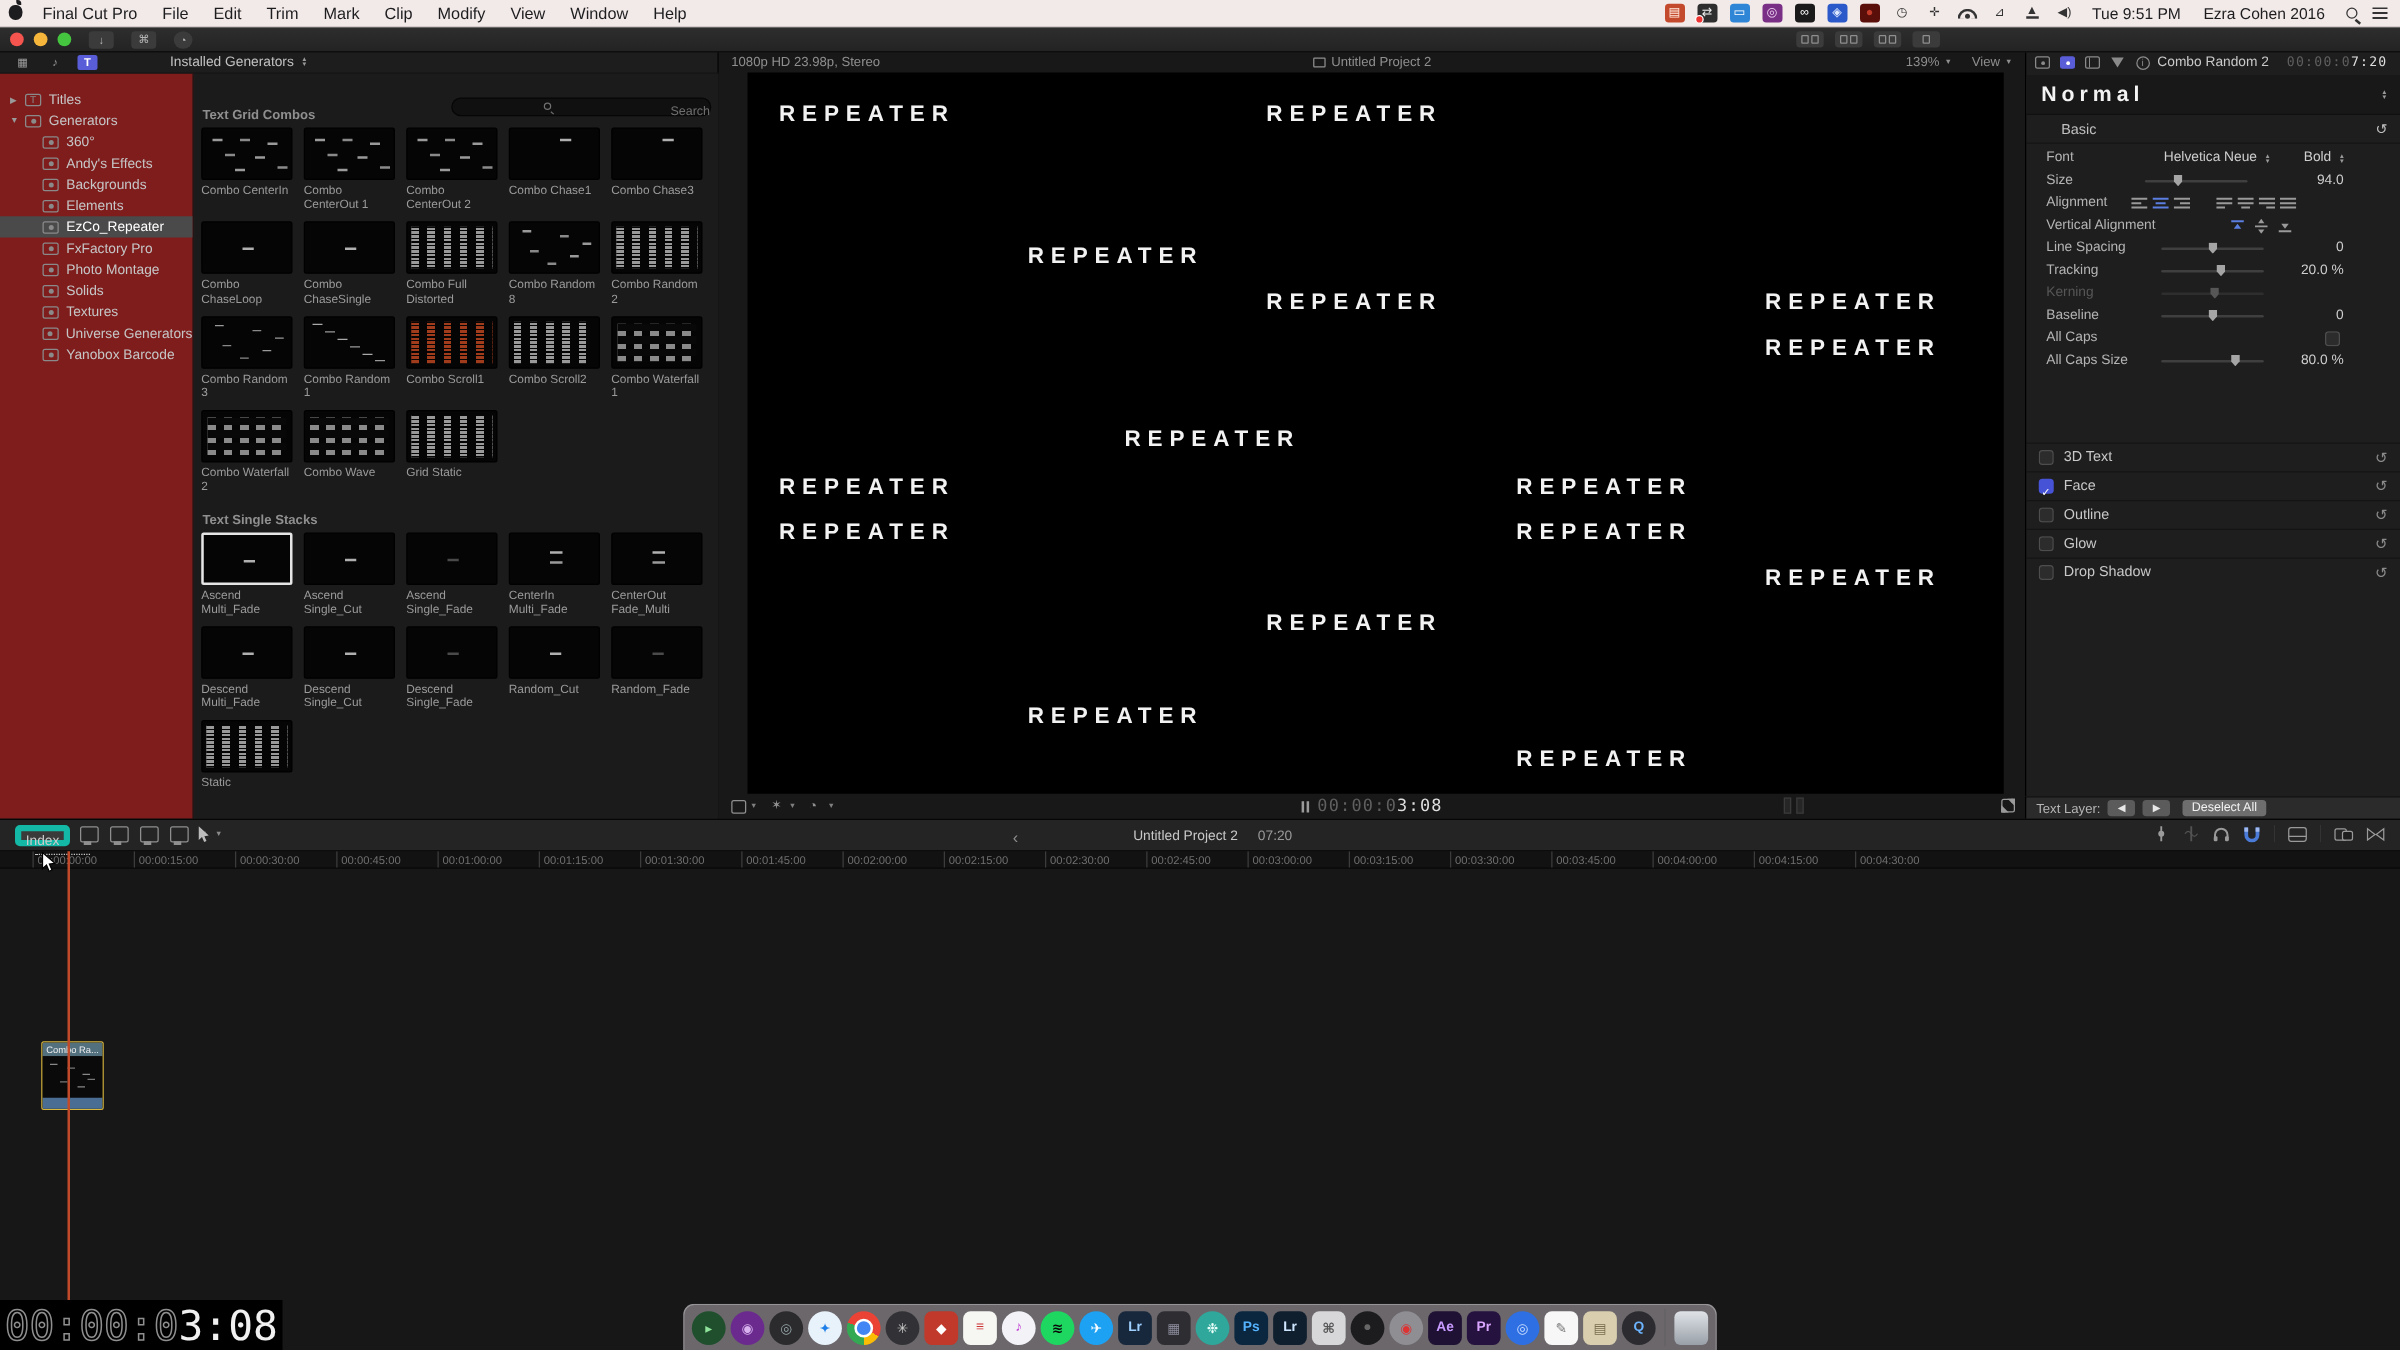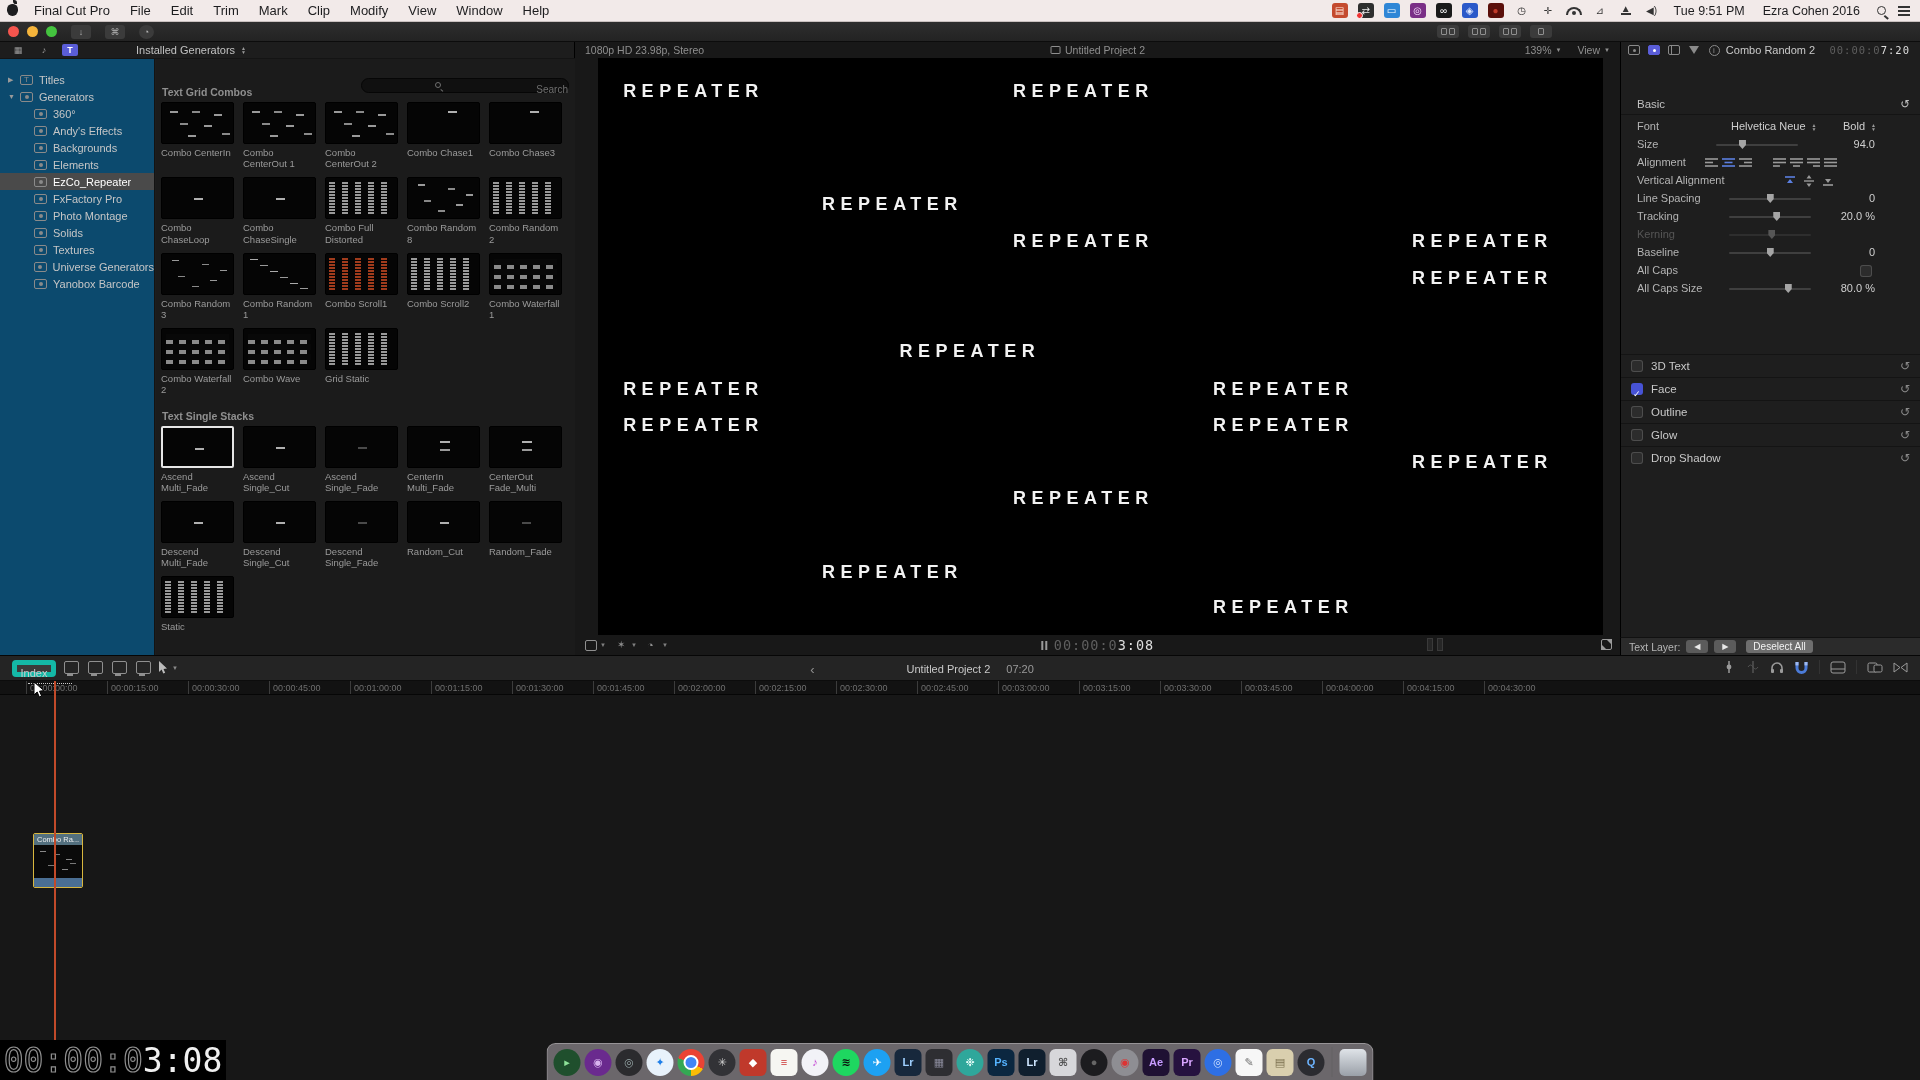--- a/index.html
+++ b/index.html
@@ -36,21 +36,21 @@
   .pane-btn { width:22px; height:13px; border-radius:3px; background:#3b3b3b; display:flex; align-items:center; justify-content:center; gap:2px; }
   .pane-btn i { width:6px; height:7px; border:1px solid #8f8f8f; border-radius:1px; }
 
   
   #browser { left:0; top:42px; width:575px; height:613px; background:#1d1d1d; border-right:1px solid #000; }
   #bheader { position:absolute; left:0; top:0; width:575px; height:17px; display:flex; align-items:center; border-bottom:1px solid #141414; }
   .src-ic { margin-left:10px; width:16px; height:12px; display:flex; align-items:center; justify-content:center; font-size:9px; color:#9a9a9a; border-radius:2px; }
   .src-ic.active { background:#5a5dd8; color:#fff; font-weight:bold; }
   #bheader .hdr-label { margin-left:58px; font-size:11px; color:#c2c2c2; }
   .updown { display:inline-flex; flex-direction:column; margin-left:6px; line-height:4px; font-size:5px; color:#9a9a9a; }
-  #sidebar { position:absolute; left:0; top:17px; width:155px; height:596px; background:#0c4a6e; border-right:1px solid #131313; padding-top:12px; }
+  #sidebar { position:absolute; left:0; top:17px; width:155px; height:596px; background:#7f1d1d; border-right:1px solid #131313; padding-top:12px; }
   .tree-row { height:17px; display:flex; align-items:center; font-size:11px; color:#c6c6c6; padding-left:8px; white-space:nowrap; }
   .tree-row.selected { background:#4a4a4a; color:#fff; }
   .tree-row .exp { width:12px; font-size:7px; color:#9a9a9a; }
   .tree-row .ic { width:13px; height:10px; border:1px solid #8a8a8a; border-radius:2px; margin-right:6px; position:relative; flex:none; }
   .tree-row .ic::after { content:""; position:absolute; left:3.5px; top:2px; width:4px; height:4px; border-radius:50%; background:#8a8a8a; }
   .tree-row.titles .ic::after { content:"T"; background:none; font-size:8px; color:#8a8a8a; top:-1px; left:3px; }
   .tree-row.lvl1 { padding-left:22px; }
   #bcontent { position:absolute; left:156px; top:17px; width:419px; height:596px; background:#1b1b1b; overflow:hidden; }
   #search-field { position:absolute; left:205px; top:19px; width:208px; height:15px; background:#101010; border:1px solid #060606; border-radius:8px; color:#7a7a7a; }
   #search-field input { width:100%; height:100%; background:transparent; border:none; outline:none; color:#aaa; font-size:10px; text-align:right; font-family:inherit; }
@@ -112,21 +112,21 @@
   .itab.active .sq { background:#5a5dd8; border-color:#5a5dd8; } .itab.active .sq::after { background:#fff; }
   .itab .film { width:12px; height:10px; border:1px solid #8a8a8a; border-radius:2px; background:repeating-linear-gradient(90deg,transparent 0 2px,#8a8a8a 2px 3px,transparent 3px 10px); }
   .itab .tri { width:0; height:0; border-left:5px solid transparent; border-right:5px solid transparent; border-top:8px solid #8a8a8a; }
   .itab .info { width:11px; height:11px; border:1px solid #8a8a8a; border-radius:50%; font-size:8px; color:#8a8a8a; display:flex; align-items:center; justify-content:center; }
   #iheader .iname { position:absolute; left:50%; transform:translateX(-50%); color:#c9c9c9; font-size:11px; }
   #iheader .itc { position:absolute; right:10px; font-family:"DejaVu Sans Mono",monospace; font-size:10.5px; }
   #normal-row { position:absolute; left:0; top:18px; width:100%; height:32px; background:#181818; border-bottom:1px solid #101010; display:flex; align-items:center; }
   #normal-row .nm { margin-left:12px; font-size:17px; font-weight:bold; letter-spacing:4px; color:#f4f4f4; }
   #normal-row .updown { position:absolute; right:10px; }
   #basic-hdr { position:absolute; left:0; top:52px; width:100%; height:21px; line-height:21px; border-bottom:1px solid #141414; }
-  #basic-hdr span { margin-left:16px; color:#c0c0c0; font-size:11.5px; }
+  #basic-hdr span { margin-left:28px; color:#c0c0c0; font-size:11.5px; }
   .reset { position:absolute; right:10px; top:0; color:#8a8a8a; font-size:12px; line-height:inherit; }
   .insp-row { position:absolute; left:0; width:100%; height:19px; line-height:19px; }
   .insp-row .lbl { position:absolute; left:16px; color:#b4b4b4; }
   .insp-row .val { position:absolute; right:45px; color:#cfcfcf; }
   .insp-row.dim .lbl, .insp-row.dim .val { color:#565656; }
   .popup2 { position:absolute; display:flex; align-items:center; color:#cfcfcf; }
   .track { position:absolute; top:9px; height:2px; background:#3f3f3f; border-radius:1px; }
   .insp-row.dim .track { background:#2e2e2e; }
   .sthumb { position:absolute; top:-4px; width:7px; height:9px; background:#a5a5a5; clip-path:polygon(0 0,100% 0,100% 55%,50% 100%,0 55%); }
   .insp-row.dim .sthumb { background:#565656; }
@@ -581,20 +581,27 @@
     <span class="itab">
         <span class="tri"></span>
       </span>
     <span class="itab">
         <span class="info">i</span>
       </span>
     <span class="iname">Combo Random 2</span>
     <span class="itc tc"><span class="dim">00:00:0</span><span class="bright">7:20</span></span>
   </div>
 
+  <div id="normal-row">
+    <span class="nm">Normal</span>
+    <span class="updown">
+        <span>▲</span>
+        <span>▼</span>
+      </span>
+  </div>
 
   <div id="basic-hdr">
     <span>Basic</span><span class="reset">↺</span>
   </div>
 
   <div class="insp-row" style="top:75px">
     <span class="lbl">Font</span>
     <span class="popup2" style="left:110px">
         <span>Helvetica Neue</span>
         <span class="updown">

